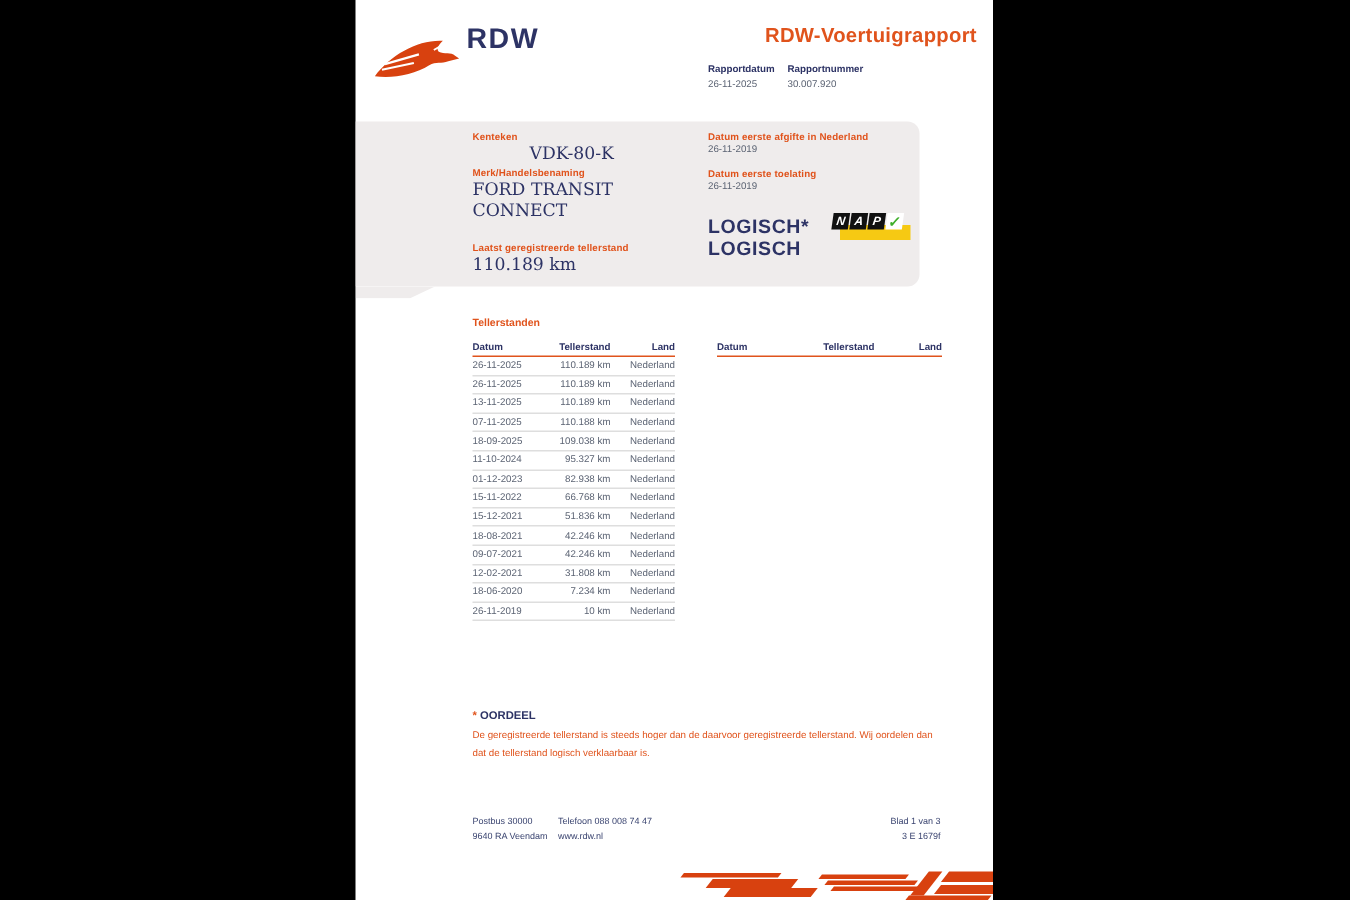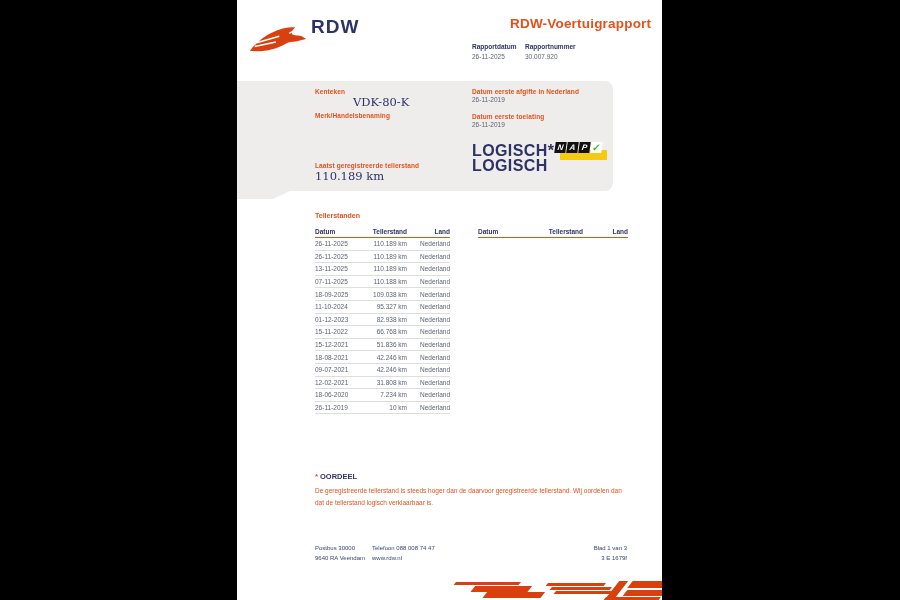--- a/index.html
+++ b/index.html
@@ -15,21 +15,21 @@
   .report-title{left:235px;top:16px;font-size:13.5px;font-weight:bold;color:#e0531c;letter-spacing:.2px;padding-left:38px;}
   .meta-label{font-size:6.5px;font-weight:bold;color:#2d3365;}
   .meta-value{font-size:6.5px;color:#5b6373;}
 
   
   .panel{left:0;top:81px;width:376px;height:110px;background:#efecec;
          border-radius:0 8px 8px 0;}
   .panel-tab{left:0;top:191px;width:53px;height:8px;background:#efecec;
          clip-path:polygon(0 0,100% 0,68% 100%,0 100%);}
   .serif-value{font-family:"DejaVu Serif", serif;font-size:11.5px;color:#2d3365;line-height:14px;}
-  .oordeel{font-size:16px;line-height:15px;font-weight:800;color:#2d3365;letter-spacing:.4px;}
+  .oordeel{font-size:13px;line-height:15px;font-weight:800;color:#2d3365;letter-spacing:.4px;}
 
   
   .nap{left:318px;top:142px;width:56px;height:22px;}
   .nap-yellow{position:absolute;left:5px;top:8px;width:47px;height:10px;background:#f6c913;}
   .nap-tiles{position:absolute;left:0;top:0;display:flex;gap:1px;}
   .nap-tile{width:11px;height:11px;background:#111;color:#fff;font-size:8px;font-weight:bold;
             font-style:italic;display:flex;align-items:center;justify-content:center;
             transform:skewX(-8deg);}
   .nap-tile.check{background:#fff;color:#3fae2a;font-style:normal;font-size:10px;}
 
@@ -85,20 +85,21 @@
     <div class="abs meta-label" style="left:288px;top:43px;">Rapportnummer</div>
     <div class="abs meta-value" style="left:235px;top:53px;">26-11-2025</div>
     <div class="abs meta-value" style="left:288px;top:53px;">30.007.920</div>
 
     <div class="abs panel"></div>
     <div class="abs panel-tab"></div>
 
     <div class="abs orange-label" style="left:78px;top:88px;">Kenteken</div>
     <div class="abs serif-value" style="left:78px;top:95px;margin-left:38px;">VDK-80-K</div>
     <div class="abs orange-label" style="left:78px;top:112px;">Merk/Handelsbenaming</div>
+    <div class="abs serif-value" style="left:78px;top:119px;width:112px;">FORD TRANSIT CONNECT</div>
     <div class="abs orange-label" style="left:78px;top:162px;">Laatst geregistreerde tellerstand</div>
     <div class="abs serif-value" style="left:78px;top:169px;">110.189 km</div>
 
     <div class="abs orange-label" style="left:235px;top:88px;">Datum eerste afgifte in Nederland</div>
     <div class="abs meta-value" style="left:235px;top:96px;">26-11-2019</div>
     <div class="abs orange-label" style="left:235px;top:113px;">Datum eerste toelating</div>
     <div class="abs meta-value" style="left:235px;top:121px;">26-11-2019</div>
 
     <div class="abs oordeel" style="left:235px;top:143px;">
       <div>LOGISCH*</div>

